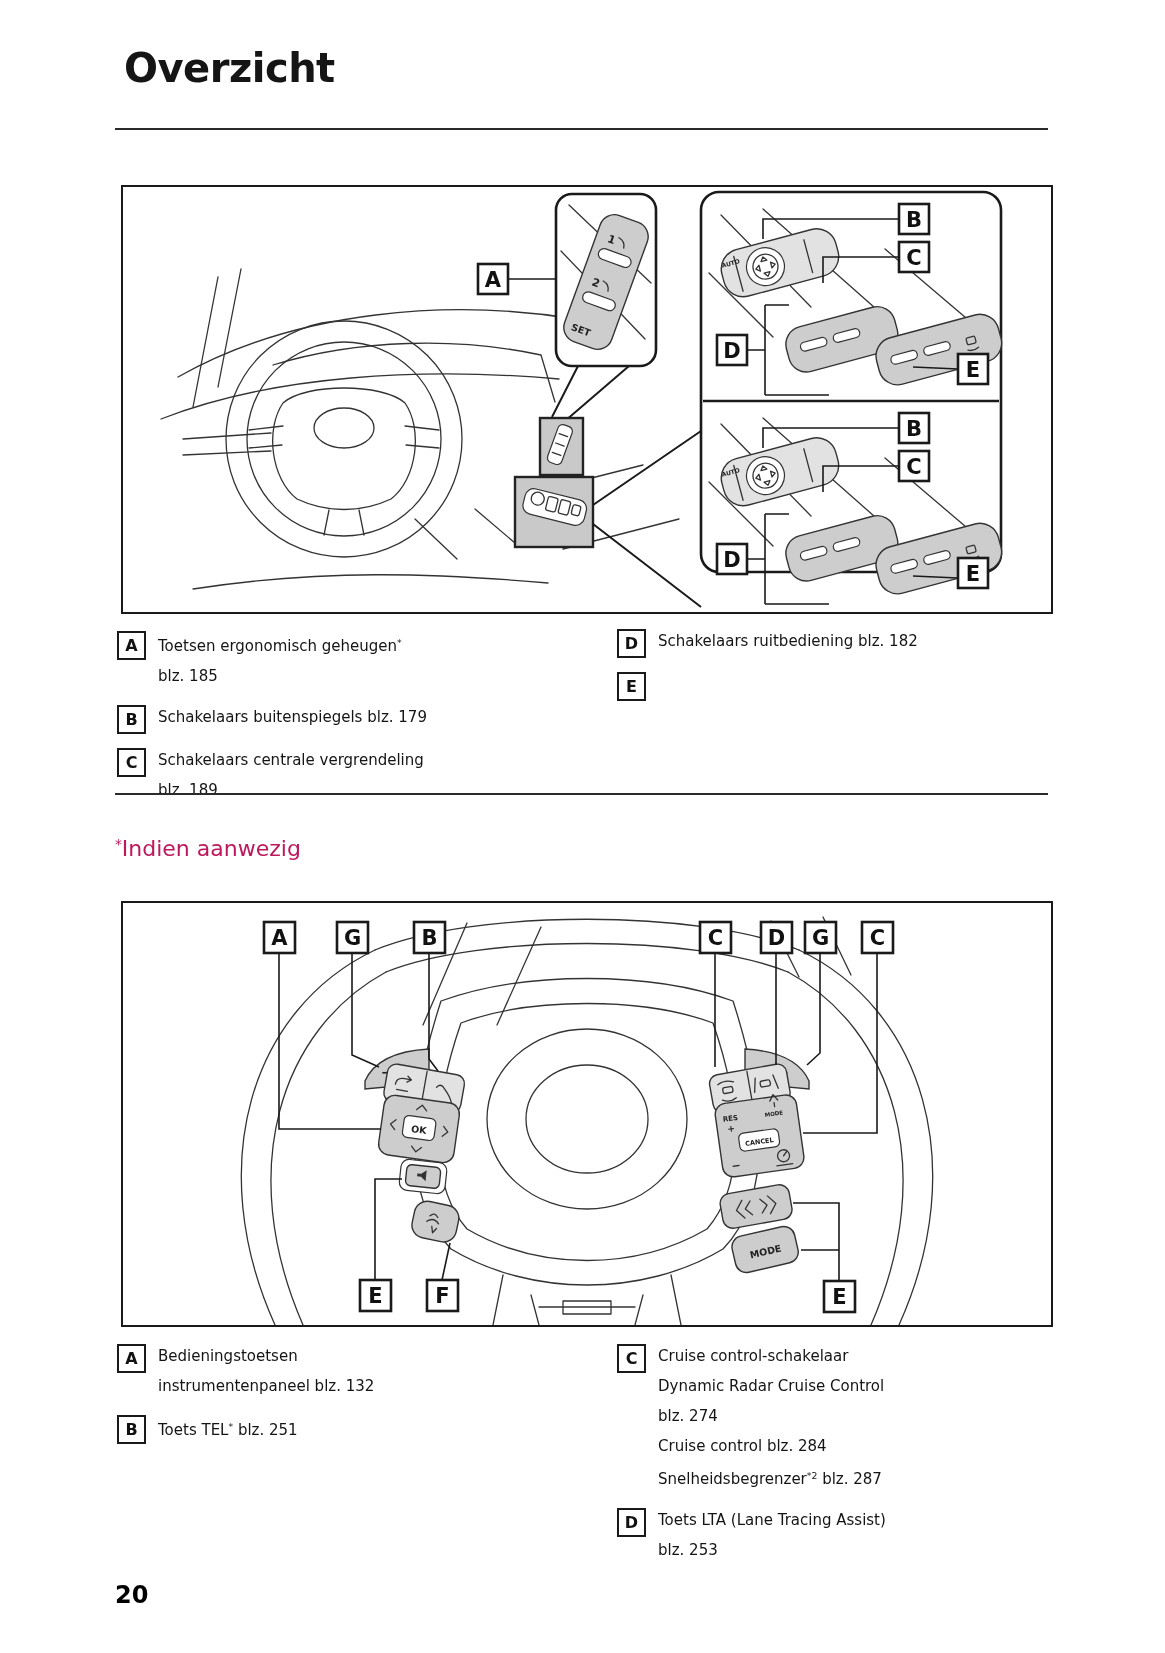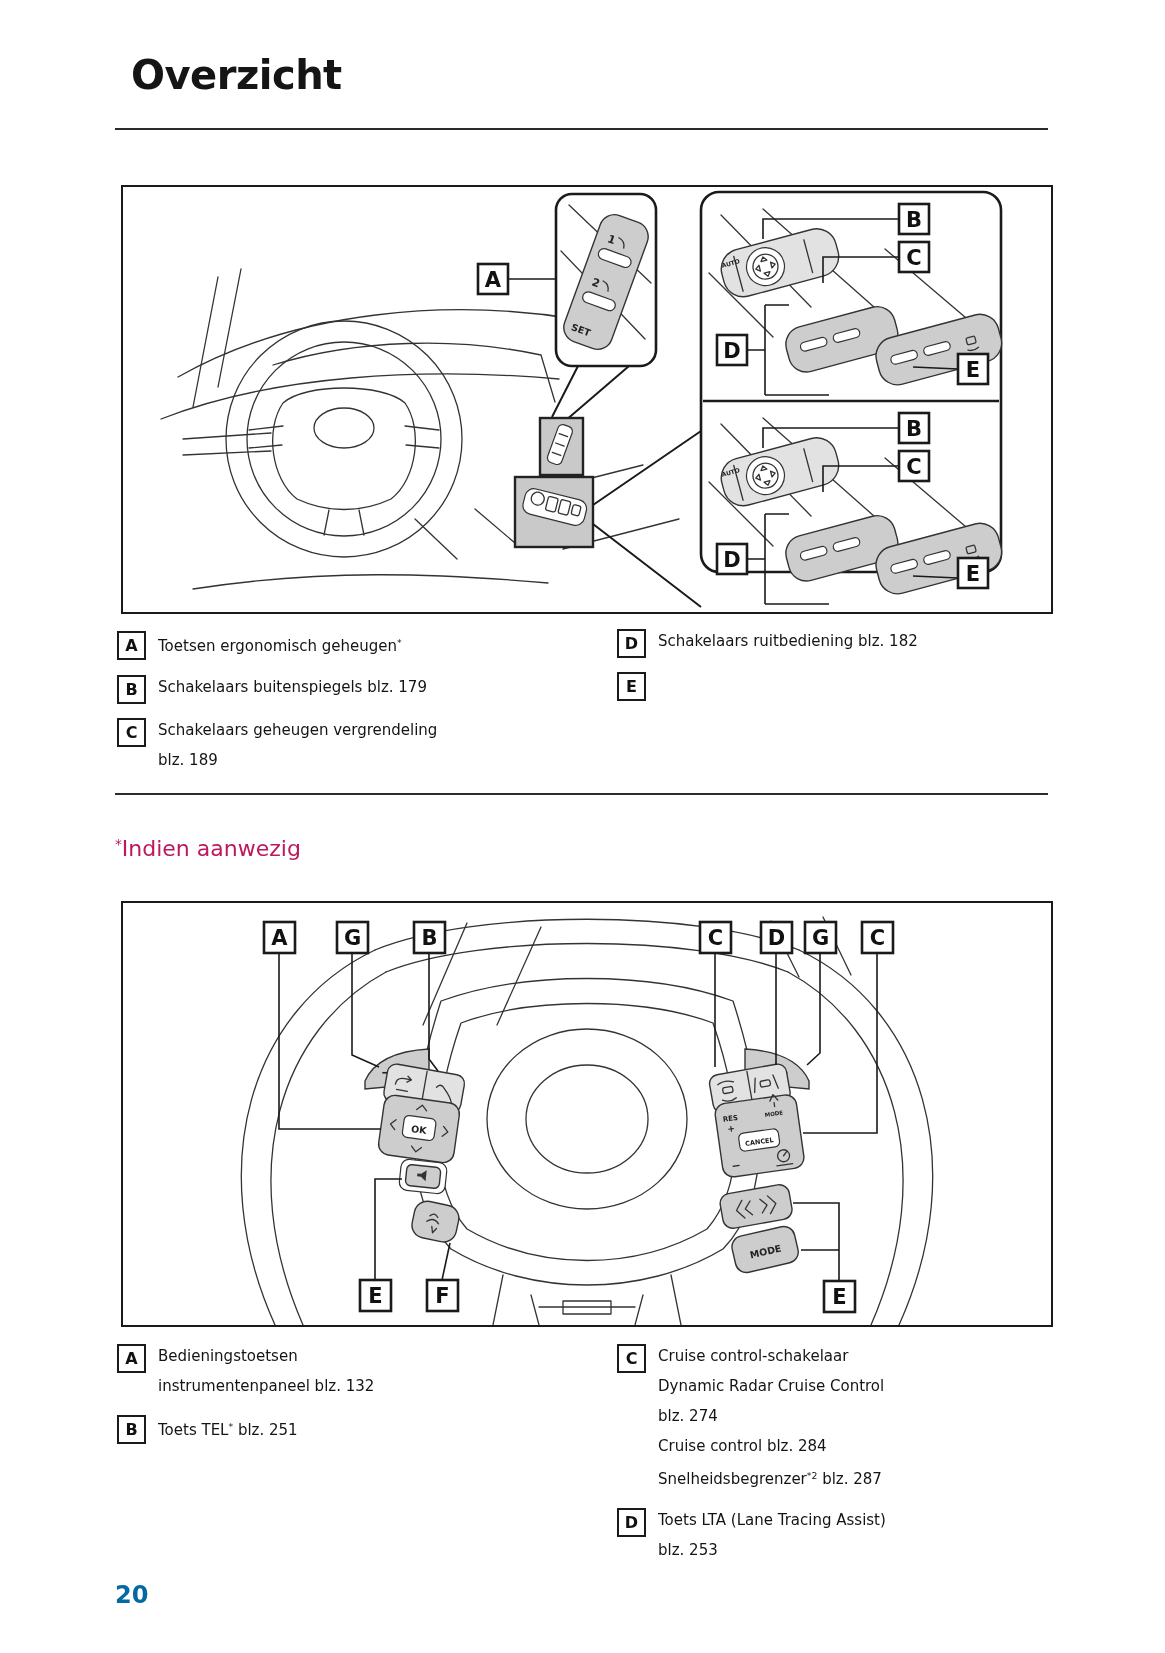--- a/index.html
+++ b/index.html
@@ -1,39 +1,39 @@
 <!DOCTYPE html>
 <html><head>
 <meta charset="utf-8">
 <style>
   html,body{margin:0;padding:0;background:#fff;}
   .page{position:relative;width:1165px;height:1653px;background:#fff;overflow:hidden;
         font-family:"DejaVu Sans","Liberation Sans",sans-serif;color:#111;}
-  .title{position:absolute;left:115px;top:36px;margin:16px;font-size:40px;font-weight:800;
+  .title{position:absolute;left:115px;top:36px;margin:9px;font-size:40px;font-weight:800;
          letter-spacing:-0.5px;color:#151515;}
   .rule{position:absolute;left:115px;width:933px;height:2px;background:#2b2b2b;}
   .rule-title{top:128px;}
   .rule-footnote{top:793px;height:1.6px;}
   .figure{position:absolute;left:121px;width:928px;border:2px solid #1a1a1a;background:#fff;}
   .fig1{top:185px;height:425px;}
   .fig2{top:901px;height:422px;}
   .figure svg{display:block;width:100%;height:100%;}
   .legend{position:absolute;}
   .legend1-left{left:117px;top:628px;width:480px;}
   .legend1-right{left:617px;top:626px;width:460px;}
   .legend2-left{left:117px;top:1341px;width:480px;}
   .legend2-right{left:617px;top:1341px;width:470px;}
   .legend-entry{display:flex;gap:12px;margin-bottom:11px;}
   .key-box{flex:0 0 auto;width:25px;height:25px;border:2.2px solid #1a1a1a;
            font-size:16px;font-weight:700;line-height:25px;text-align:center;
            color:#111;margin-top:3px;background:#fff;}
   .legend-line{font-size:15px;line-height:30px;color:#141414;white-space:nowrap;}
   .sup{font-size:0.62em;vertical-align:0.5em;}
   .footnote{position:absolute;left:115px;top:836px;margin:0;font-size:22px;color:#be185d;}
-  .page-number{position:absolute;left:115px;top:1581px;font-size:24px;font-weight:800;color:#0369a1;}
+  .page-number{position:absolute;left:115px;top:1581px;font-size:24px;font-weight:800;color:#000000;}
   
   .ln{stroke:#333;fill:none;stroke-width:1.3px;stroke-linecap:round;stroke-linejoin:round;}
   .ln15{stroke:#1a1a1a;fill:none;stroke-width:1.6px;}
   .ln2{stroke:#1a1a1a;fill:none;stroke-width:2px;}
   .ln25{stroke:#1a1a1a;fill:none;stroke-width:2.6px;}
   .panel{fill:#fff;stroke:#1a1a1a;stroke-width:2.6px;}
   .grayPanel{fill:#c9c9c9;stroke:#222;stroke-width:2.4px;}
   .grayfill{fill:#cdcdcd;stroke:#333;stroke-width:1.4px;}
   .ltgray{fill:#e2e2e2;stroke:#333;stroke-width:1.4px;}
   .whitefill{fill:#fff;stroke:#333;stroke-width:1.2px;}
@@ -155,32 +155,33 @@
           <text x="850" y="393.5" text-anchor="middle" class="callout-letter">E</text>
         </g>
     </svg>
   </div>
 
   <div class="legend legend1-left">
       <div class="legend-entry">
         <span class="key-box">A</span>
         <div>
           <div class="legend-line"><span>Toetsen ergonomisch geheugen</span><span class="sup">*</span></div>
+          <div class="legend-line"><span>blz. 185</span></div>
         </div>
       </div>
       <div class="legend-entry">
         <span class="key-box">B</span>
         <div>
           <div class="legend-line"><span>Schakelaars buitenspiegels blz. 179</span></div>
         </div>
       </div>
       <div class="legend-entry">
         <span class="key-box">C</span>
         <div>
-          <div class="legend-line"><span>Schakelaars geheugen vergrendeling</span></div>
+          <div class="legend-line"><span>Schakelaars centrale vergrendeling</span></div>
           <div class="legend-line"><span>blz. 189</span></div>
         </div>
       </div>
     </div>
   <div class="legend legend1-right">
       <div class="legend-entry">
         <span class="key-box">D</span>
         <div>
           <div class="legend-line"><span>Schakelaars ruitbediening blz. 182</span></div>
         </div>

